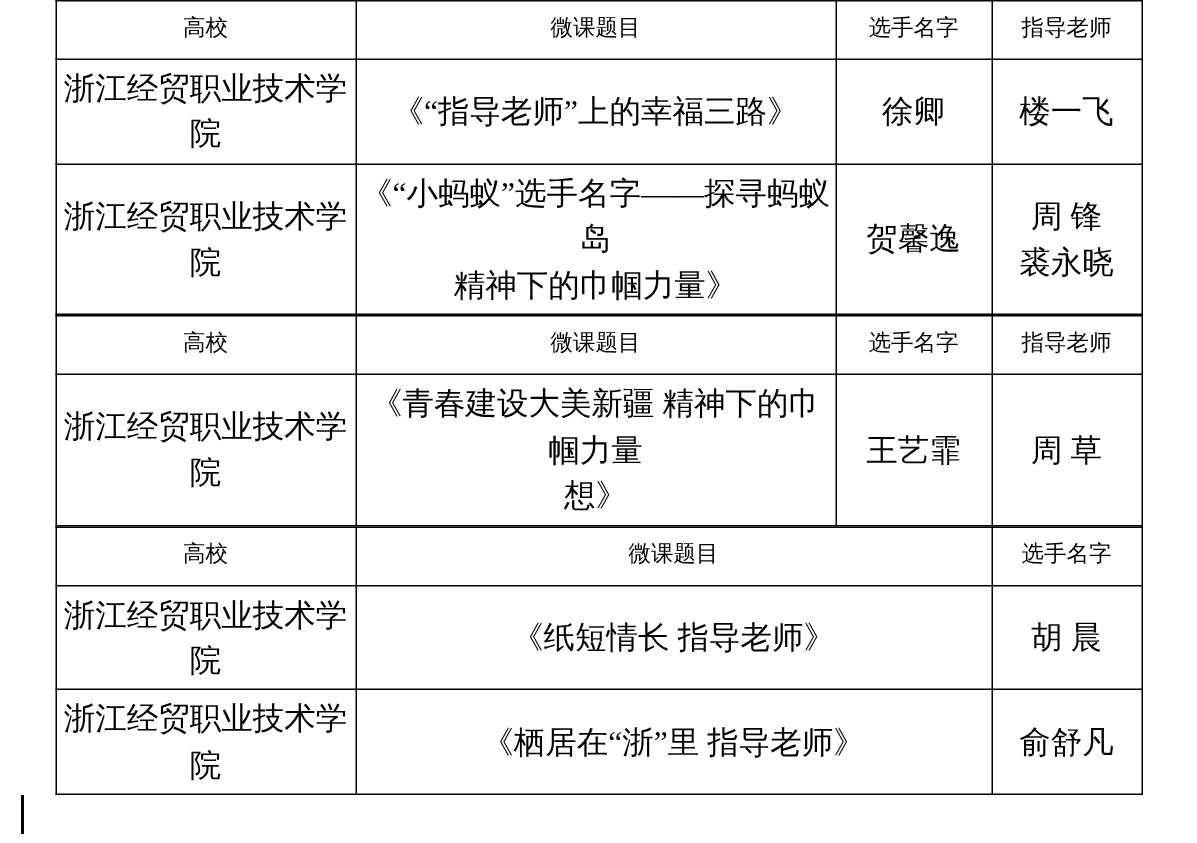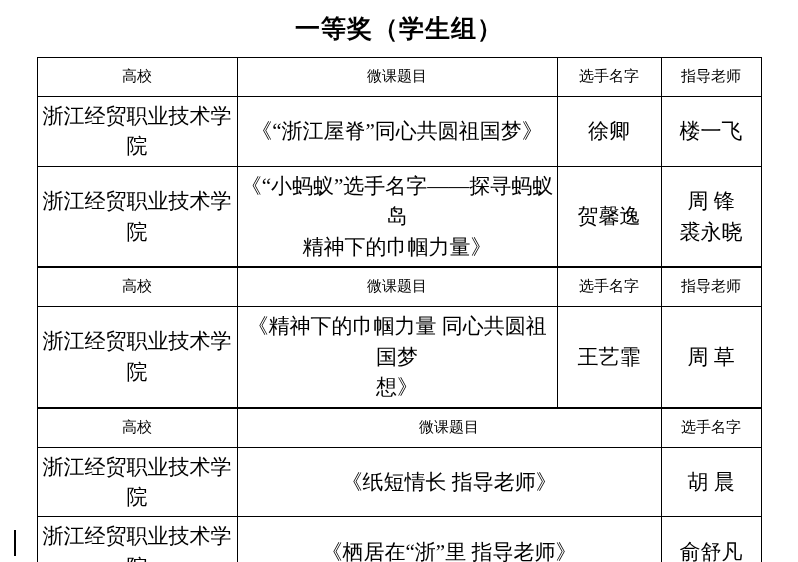--- a/index.html
+++ b/index.html
@@ -80,38 +80,37 @@
     width: 2px;
     height: 26px;
     background: #000;
   }
 </style>
 </head>
 <body>
 
 <div class="page">
 
-  <h1 class="section-title t1">一等奖（学生组）</h1>
   <table class="award-table">
     <colgroup>
       <col class="c-school">
         <col class="c-topic">
         <col class="c-player">
         <col class="c-teacher">
     </colgroup>
     <tbody>
       <tr class="header-row">
         <td>高校</td>
         <td>微课题目</td>
         <td>选手名字</td>
         <td>指导老师</td>
       </tr>
       <tr class="data-row">
         <td>浙江经贸职业技术学院</td>
-        <td class="cell-multiline">《“浙江屋脊”同心共圆祖国梦》</td>
+        <td class="cell-multiline">《“指导老师”上的幸福三路》</td>
         <td>徐卿</td>
         <td class="cell-multiline">楼一飞</td>
       </tr>
       <tr class="data-row tall">
         <td>浙江经贸职业技术学院</td>
         <td class="cell-multiline">《“小蚂蚁”选手名字——探寻蚂蚁岛
 精神下的巾帼力量》</td>
         <td>贺馨逸</td>
         <td class="cell-multiline">周  锋
 裘永晓</td>
@@ -128,21 +127,21 @@
     </colgroup>
     <tbody>
       <tr class="header-row">
         <td>高校</td>
         <td>微课题目</td>
         <td>选手名字</td>
         <td>指导老师</td>
       </tr>
       <tr class="data-row tall">
         <td>浙江经贸职业技术学院</td>
-        <td class="cell-multiline">《精神下的巾帼力量  同心共圆祖国梦
+        <td class="cell-multiline">《青春建设大美新疆  精神下的巾帼力量
 想》</td>
         <td>王艺霏</td>
         <td class="cell-multiline">周  草</td>
       </tr>
     </tbody>
   </table>
 
   <table class="award-table">
     <colgroup>
       <col class="c3-school">

